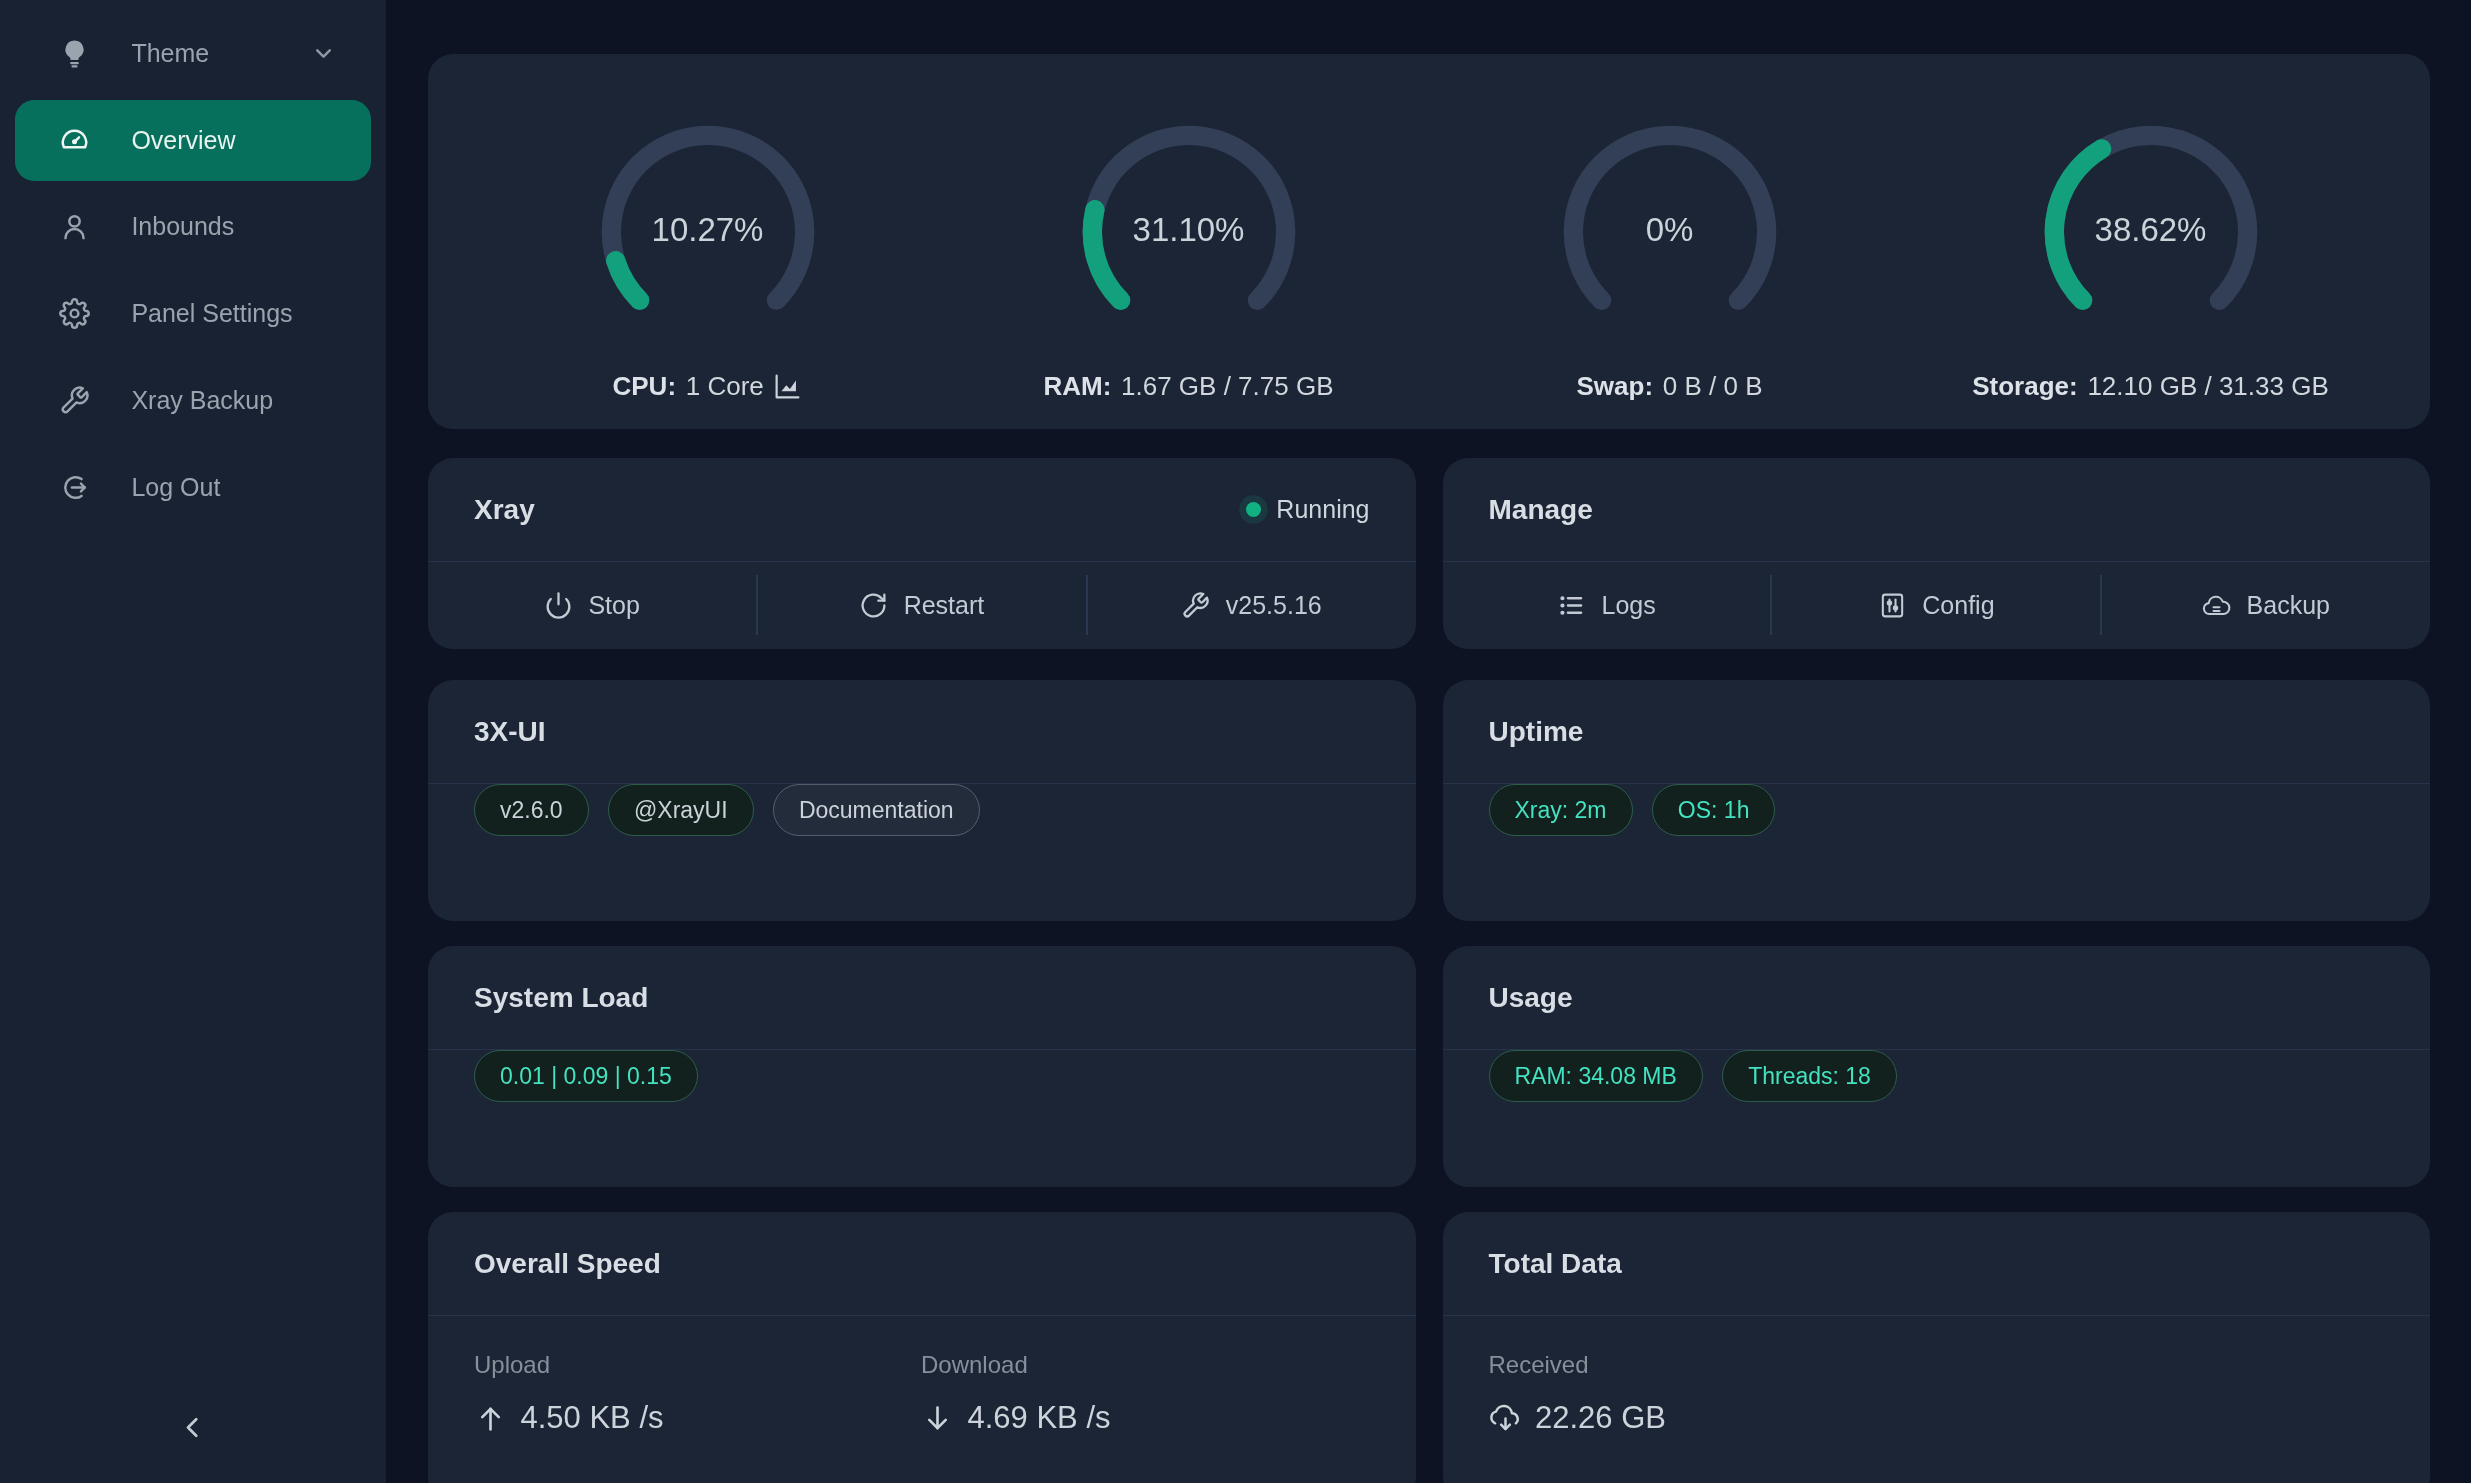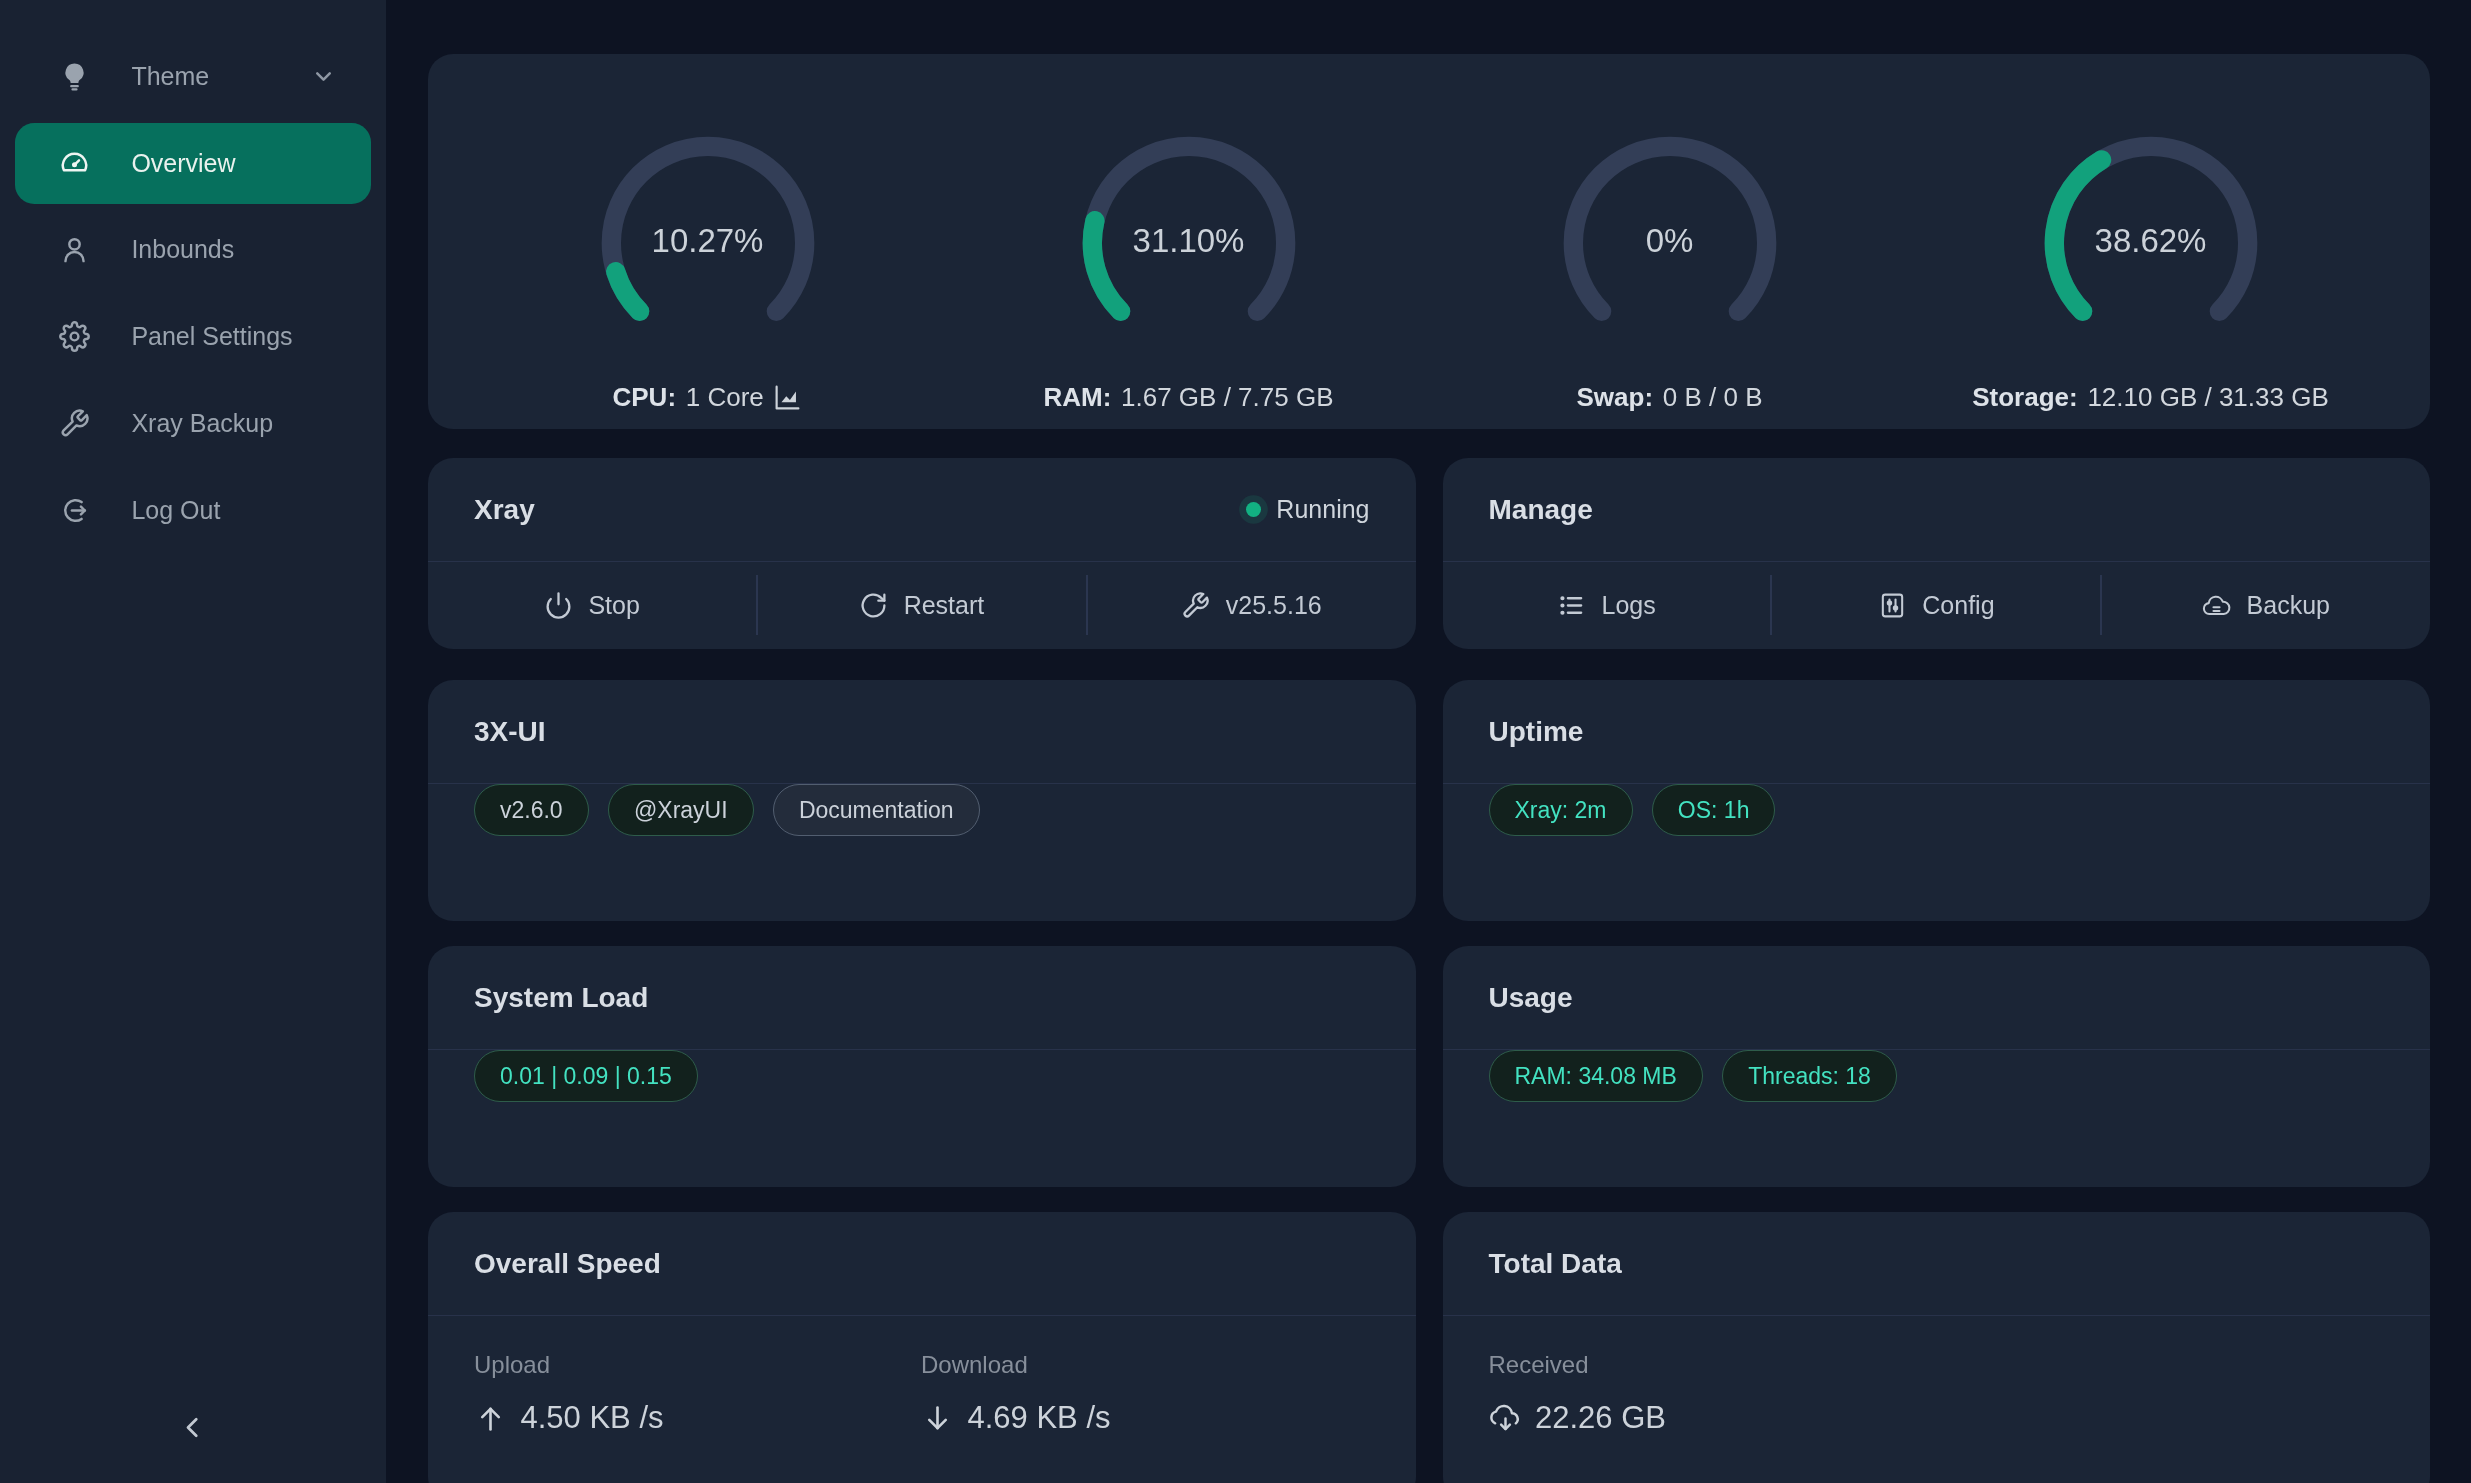--- a/index.html
+++ b/index.html
@@ -4,21 +4,21 @@
 <style>
   * { margin:0; padding:0; box-sizing:border-box; }
   html,body { width:2472px; height:1483px; overflow:hidden; }
   body {
     font-family:"Liberation Sans","DejaVu Sans",sans-serif;
     background:#0d1322; color:#ccd2da; display:flex;
   }
   
   .sidebar {
     width:386px; min-width:386px; height:100%; background:#192232;
-    position:relative; padding-top:30px;text-align:center;
+    position:relative; padding-top:7px;text-align:center;
   }
   .side-item {
     height:81px; margin:5.8px 15.4px; display:flex; align-items:center;
     border-radius:19.3px; color:#9aa3ae; cursor:pointer; font-size:25px;
   }
   .side-item .s-icon { width:31px; height:31px; margin-left:44px; margin-right:41px; flex:none; display:flex; align-items:center; }
   .side-item .s-icon svg { width:31px; height:31px; }
   .side-item.active { background:#06705d; color:#e9f2ee; }
   .side-item.active .s-icon { color:#eef5f2; }
   .side-item .grow { flex:1; }
@@ -31,21 +31,21 @@
   
   .main { flex:1; padding:54px 42px 0 42px; }
   .card {
     background:#1b2536; border-radius:25px; position:relative;
   }
   .card-head {
     height:104px; display:flex; align-items:center; padding:8px 46px;
     border-bottom:1.9px solid #28324a; font-size:28px; font-weight:700; color:#d9dee5;
   }
   
-  .stats-card { height:375px; display:flex; padding:16px 39px; margin-bottom:29px;align-items:flex-end; }
+  .stats-card { height:375px; display:flex; padding:8px 39px; margin-bottom:29px; }
   .gauge-col { flex:1; display:flex; flex-direction:column; align-items:center; padding-top:54px; }
   .gauge-wrap { position:relative; width:232px; height:232px; }
   .gauge-wrap svg { width:232px; height:232px; display:block; }
   .gauge-pct {
     position:absolute; left:0; top:50%; width:100%; transform:translateY(-54%);
     text-align:center; font-size:33px; color:#ccd2d9;
   }
   .gauge-label { margin-top:23px; font-size:26px; color:#d2d7dd; display:flex; align-items:center; gap:9.7px; }
   .gauge-label b { font-weight:700; color:#dde2e8; }
   .gauge-label .chart-ic { width:29px; height:29px; color:#cdd3da; cursor:pointer; }

